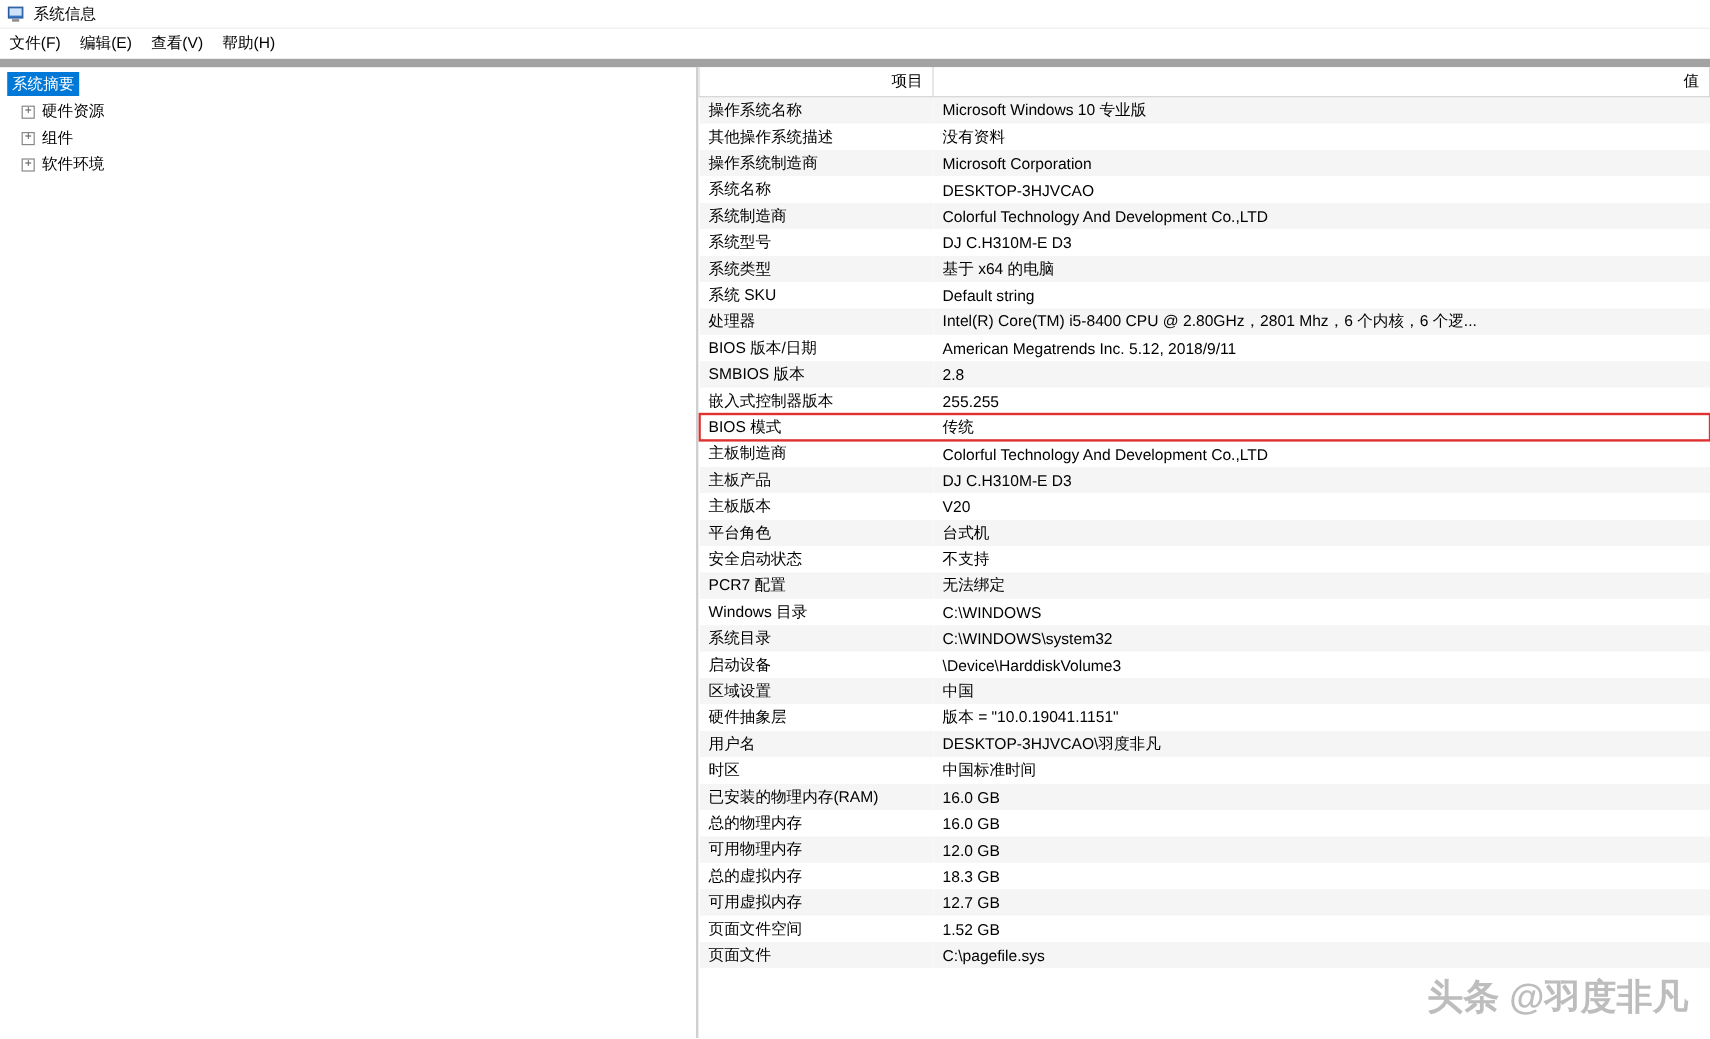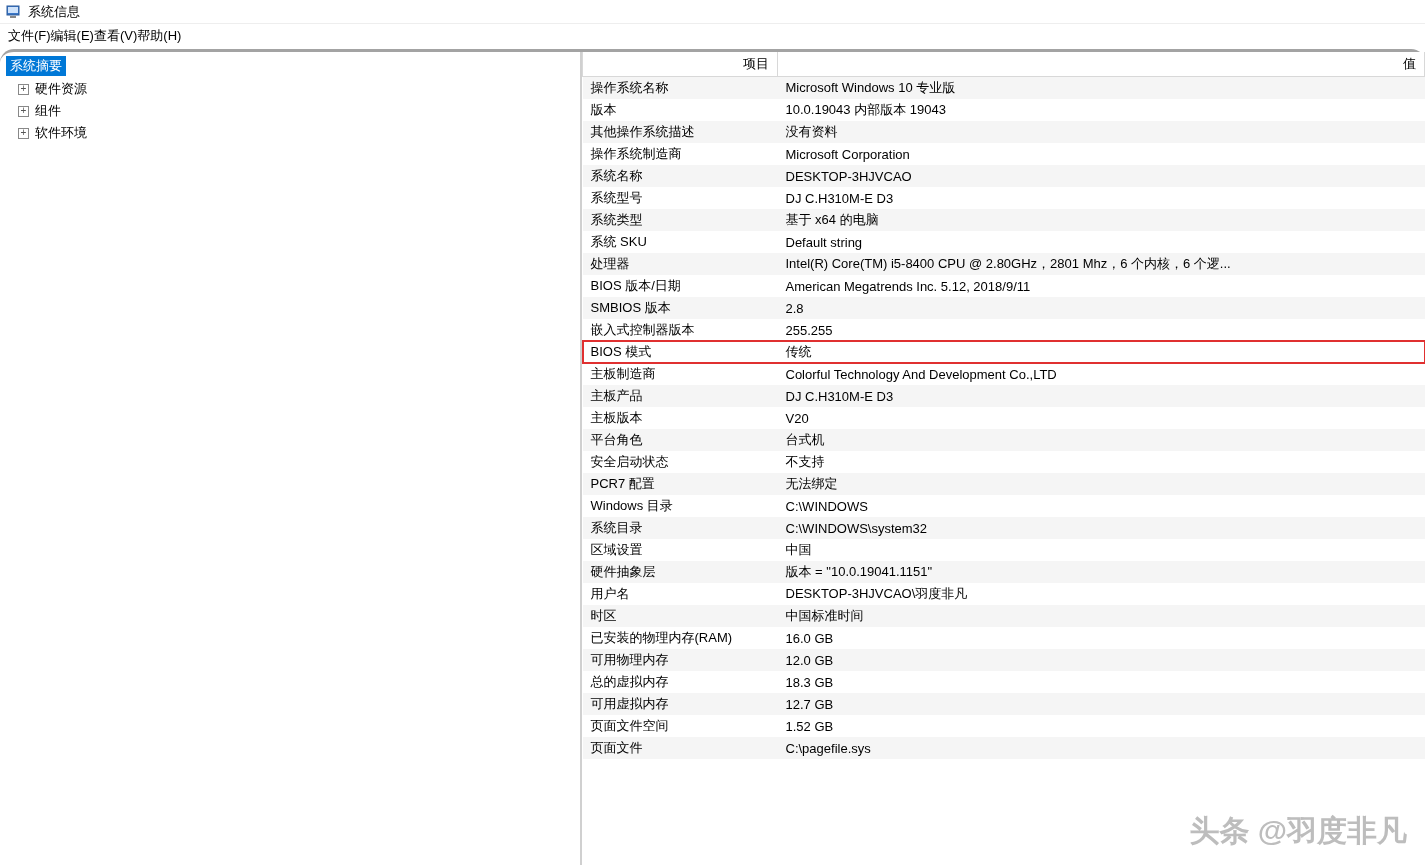--- a/index.html
+++ b/index.html
@@ -16,31 +16,30 @@
   .titlebar{
     display:flex; align-items:center;
     height:24px; padding:2px 6px;
     border-bottom:1px solid #eee;
   }
   .titlebar .icon{
     width:16px;height:16px;margin-right:6px;
     display:inline-block;
   }
   .menubar{
-    display:flex; 
+    display:flex; gap:16px;
     padding:3px 8px 4px;
     font-size:13px;
     text-align:right;
   }
   .menubar span{ cursor:default; }
   .content{
     display:flex;
     height: calc(866px - 24px - 26px);
-    border-top:3px solid #a3a3a3;
-    border-radius:14px;
+    border-top:7px solid #a3a3a3;
   }
   .left-pane{
     width:582px;
     border-right:2px solid #d0d0d0;
     padding:4px 6px;
     overflow:auto;
   }
   .tree-root{
     background:#0078d7;
     color:#fff;
@@ -154,34 +153,34 @@
           <th>项目</th>
           <th>值</th>
         </tr>
       </thead>
       <tbody id="table-body">
           <tr>
             <td>操作系统名称</td>
             <td>Microsoft Windows 10 专业版</td>
           </tr>
           <tr>
-            <td>版本</td>
-            <td>10.0.19043 内部版本 19043</td>
-          </tr>
-          <tr>
             <td>其他操作系统描述</td>
             <td>没有资料</td>
           </tr>
           <tr>
             <td>操作系统制造商</td>
             <td>Microsoft Corporation</td>
           </tr>
           <tr>
             <td>系统名称</td>
             <td>DESKTOP-3HJVCAO</td>
+          </tr>
+          <tr>
+            <td>系统制造商</td>
+            <td>Colorful Technology And Development Co.,LTD</td>
           </tr>
           <tr>
             <td>系统型号</td>
             <td>DJ C.H310M-E D3</td>
           </tr>
           <tr>
             <td>系统类型</td>
             <td>基于 x64 的电脑</td>
           </tr>
           <tr>
@@ -234,37 +233,45 @@
           </tr>
           <tr>
             <td>Windows 目录</td>
             <td>C:\WINDOWS</td>
           </tr>
           <tr>
             <td>系统目录</td>
             <td>C:\WINDOWS\system32</td>
           </tr>
           <tr>
+            <td>启动设备</td>
+            <td>\Device\HarddiskVolume3</td>
+          </tr>
+          <tr>
             <td>区域设置</td>
             <td>中国</td>
           </tr>
           <tr>
             <td>硬件抽象层</td>
             <td>版本 = "10.0.19041.1151"</td>
           </tr>
           <tr>
             <td>用户名</td>
             <td>DESKTOP-3HJVCAO\羽度非凡</td>
           </tr>
           <tr>
             <td>时区</td>
             <td>中国标准时间</td>
           </tr>
           <tr>
             <td>已安装的物理内存(RAM)</td>
+            <td>16.0 GB</td>
+          </tr>
+          <tr>
+            <td>总的物理内存</td>
             <td>16.0 GB</td>
           </tr>
           <tr>
             <td>可用物理内存</td>
             <td>12.0 GB</td>
           </tr>
           <tr>
             <td>总的虚拟内存</td>
             <td>18.3 GB</td>
           </tr>

